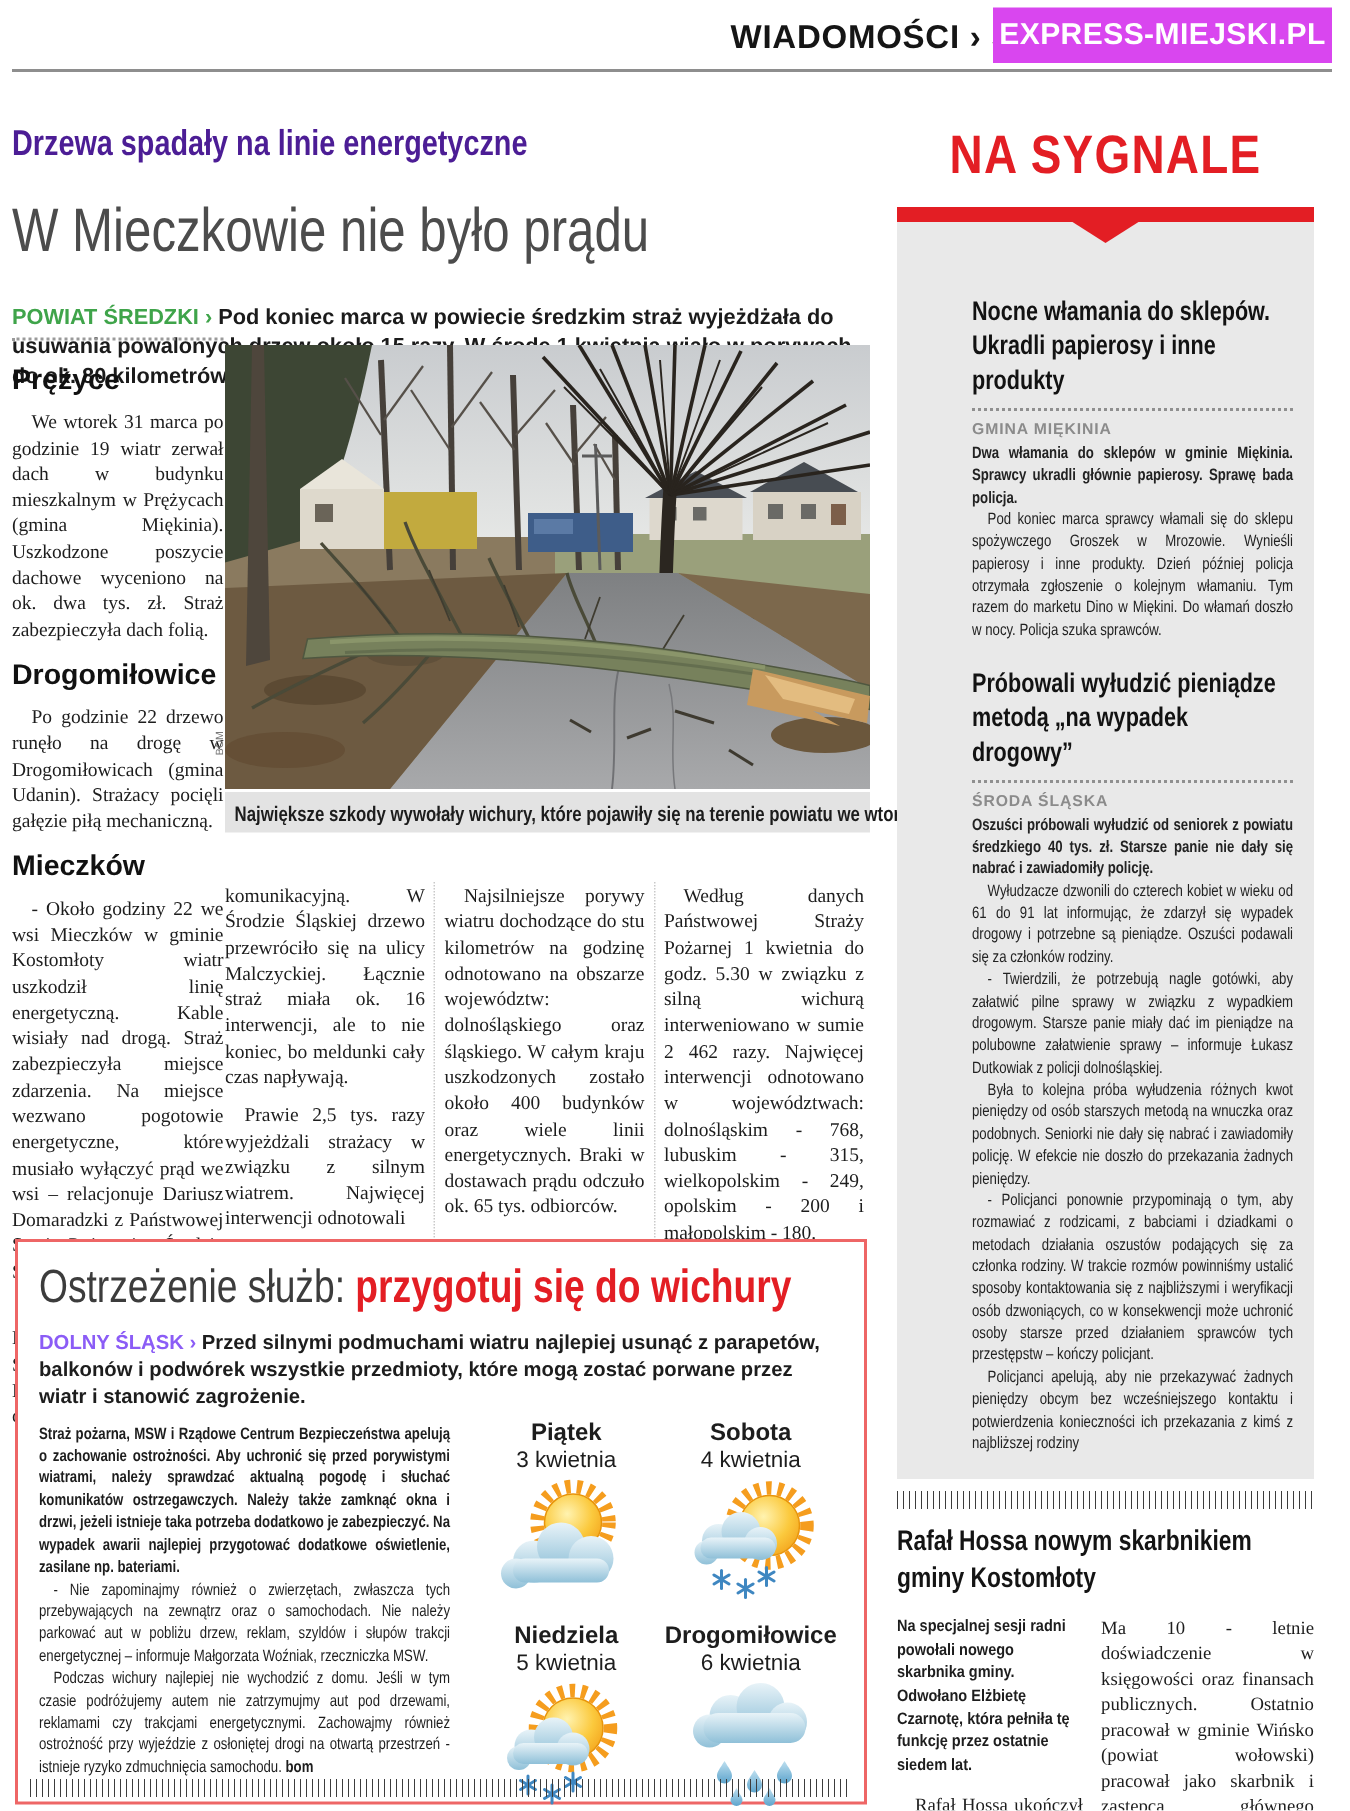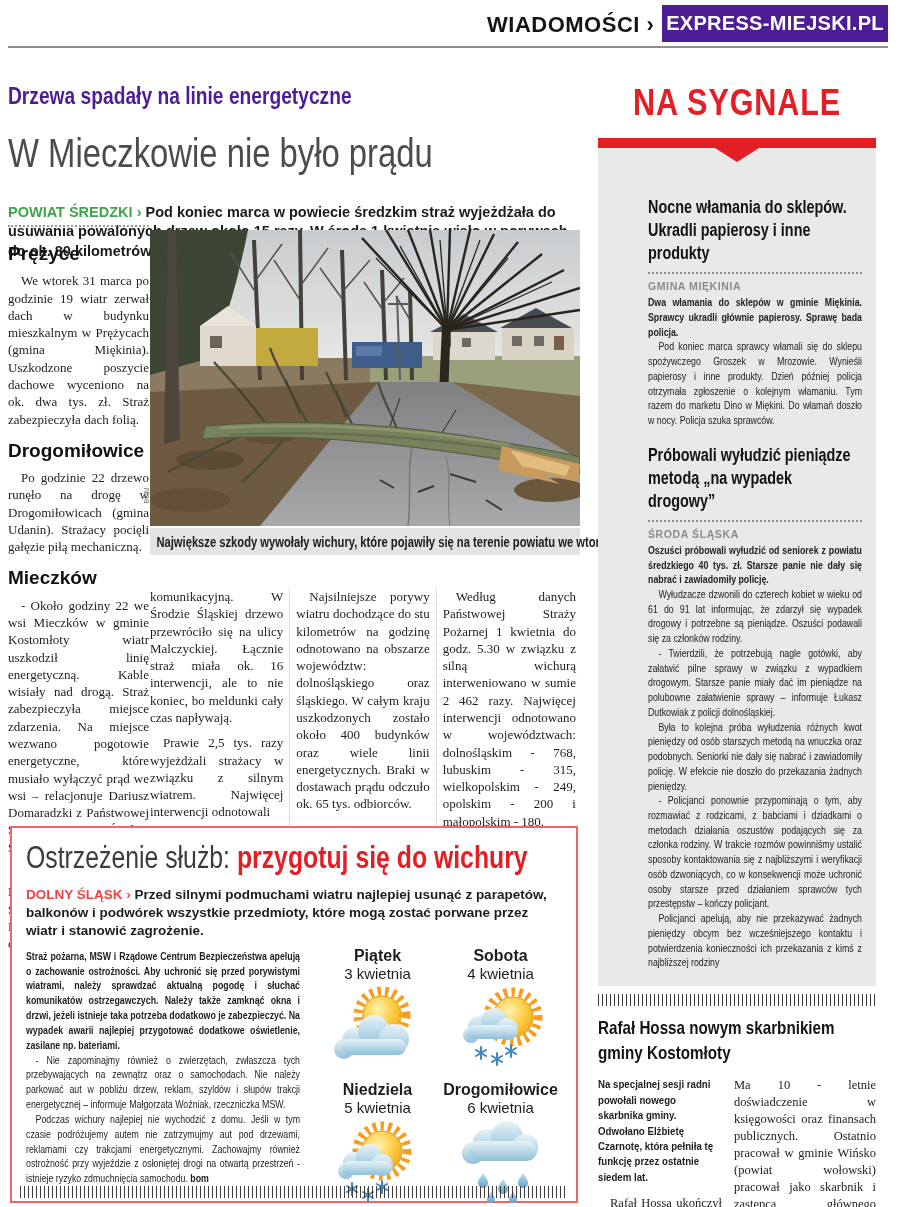--- a/index.html
+++ b/index.html
@@ -82,21 +82,21 @@
             text-align:justify;}
   .sb-serif p{margin:0;text-indent:12px;}
 
   
   .warn{position:absolute;top:826px;left:10px;width:568px;height:377px;border:2px solid #e66;
         box-sizing:border-box;background:#fff;padding:10px 14px 0;}
   .warn-title{font-size:31px;margin:2px 0 10px;}
   .warn-title .t1{color:#3c3c3c;font-weight:400;}
   .warn-title .t2{color:#e31e24;font-weight:bold;}
   .warn-lead{font-size:13.5px;font-weight:bold;line-height:1.35;width:536px;margin:0 0 8px;}
-  .warn-lead .tag{color:#ef4444;}
+  .warn-lead .tag{color:#8b5cf6;}
   .warn-flex{display:flex;gap:16px;}
   .warn-text{width:274px;font-size:11px;line-height:1.35;text-align:justify;}
   .warn-text p{margin:0;}
   .warn-text p.b{font-weight:bold;}
   .warn-text p.ind{text-indent:12px;}
   .warn-text .sig{font-weight:bold;}
   .weather{flex:1;display:grid;grid-template-columns:1fr 1fr;row-gap:6px;margin-top:-2px;}
   .day{text-align:center;}
   .day .dname{font-weight:bold;font-size:16px;line-height:1.15;}
   .day .ddate{font-size:15px;line-height:1.2;}
@@ -129,21 +129,21 @@
     <linearGradient id="dropG" x1="0" y1="0" x2="0" y2="1">
       <stop offset="0" stop-color="#bfe0f0"></stop>
         <stop offset="1" stop-color="#5da4cc"></stop>
     </linearGradient>
   </defs>
 </svg>
 
 <div class="page">
 
   <div class="section-label">WIADOMOŚCI › 5</div>
-  <div class="brand-box" style="background:#4c1d95">EXPRESS-MIEJSKI.PL</div>
+  <div class="brand-box" style="background:#d946ef">EXPRESS-MIEJSKI.PL</div>
   <div class="header-rule"></div>
 
   <h1 class="headline" style="margin:0">
     <span class="cond">Drzewa spadały na linie energetyczne</span>
   </h1>
   <h2 class="subheadline" style="margin:0">
     <span class="cond">W Mieczkowie nie było prądu</span>
   </h2>
   <p class="lead">
     <span class="tag">POWIAT ŚREDZKI</span>

